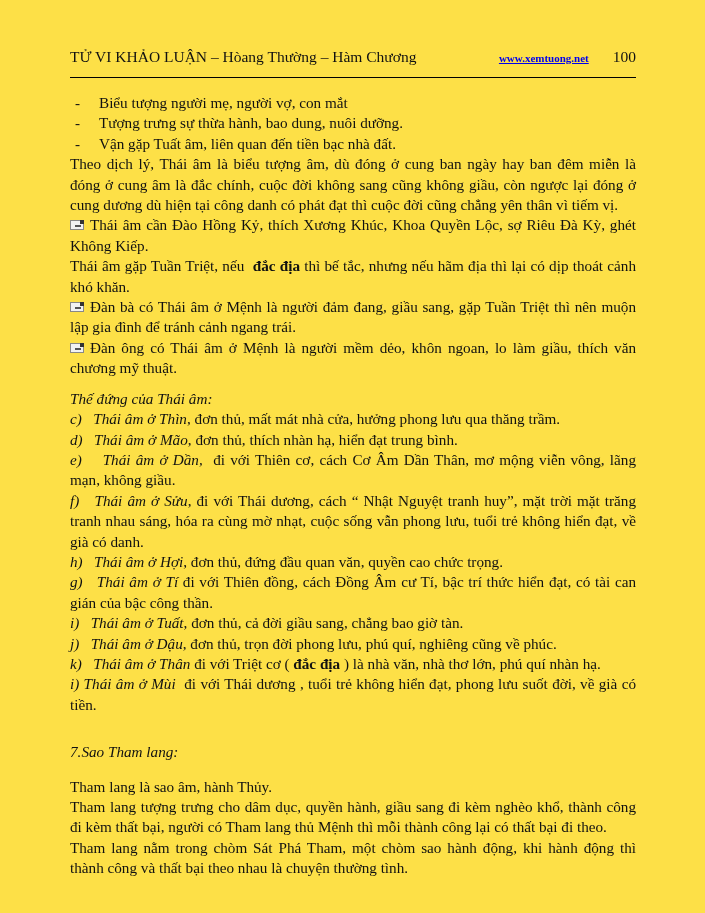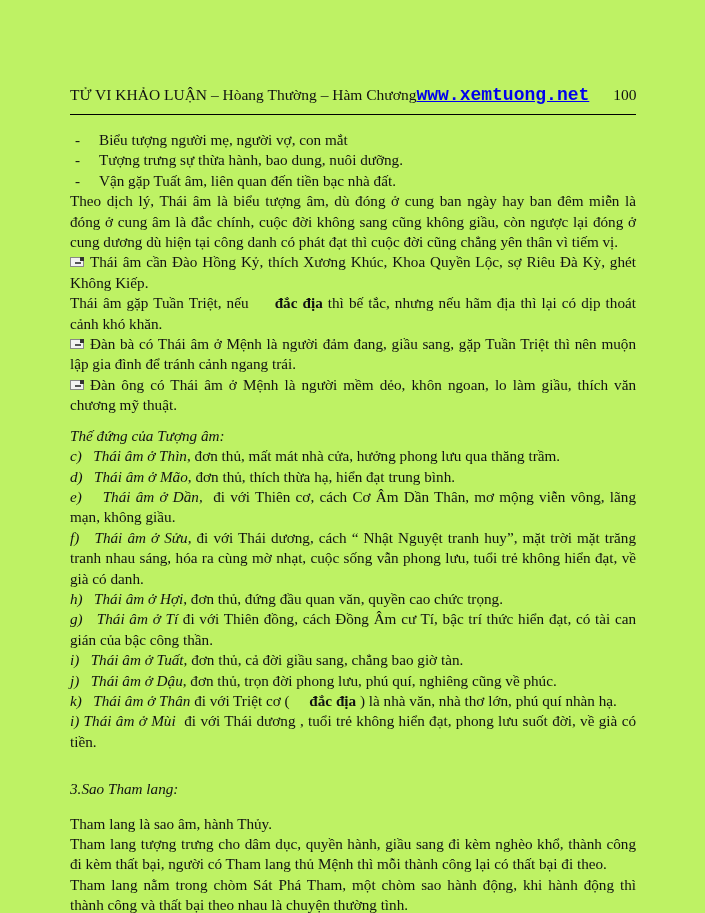--- a/index.html
+++ b/index.html
@@ -1,58 +1,57 @@
 <!DOCTYPE html>
 <html><head>
 <meta charset="utf-8">
 <style>
   html,body{margin:0;padding:0;background:#ffffff;}
   .page{
     position:relative;
     width:705px;height:913px;
-    background:#bef264;
+    background:#fde047;
     overflow:hidden;
     font-family:"Liberation Serif", serif;
     color:#111111;
   }
   .content{
     position:absolute;
     left:70px;top:38px;
     width:566px;
   }
   .header{
     display:flex;
     align-items:baseline;
     font-size:15.5px;
     line-height:19px;
     white-space:nowrap;
   }
   .header-title{flex:1;}
   .header-link{
-    font-family:Liberation Mono, monospace;
+    font-family:Liberation Serif, serif;
     font-weight:bold;
-    font-size:18px;
+    font-size:11px;
     text-decoration:underline;
     cursor:pointer;
-    margin-top:48px;
   }
-  .header-page{margin-left:24px;}
+  .header-page{margin-left:24px;margin-top:9px;}
   .rule{
     border-top:1.5px solid #000;
     margin-top:9px;
     margin-bottom:15px;
   }
   .doc-body{
     font-size:15.2px;
     line-height:20.4px;
   }
   .block{text-align:justify;}
   .block.heading{text-align:left;}
   .run.italic{font-style:italic;}
-  .run.bold{font-weight:bold;margin-left:16px;}
+  .run.bold{font-weight:bold;}
   .dash-list{text-align:left;}
   .dash-item{display:flex;}
   .dash{width:29px;padding-left:5px;box-sizing:border-box;}
   .note-icon{
     display:inline-block;
     width:14px;height:10px;
     border:1px solid #888;
     background:#f2f2f2;
     position:relative;
     margin-right:6px;
@@ -99,32 +98,32 @@
             <span class="dash">-</span>
             <span>Vận gặp Tuất âm, liên quan đến tiền bạc nhà đất.</span>
           </div>
         </div>
         <div class="block para"><span class="run">Theo dịch lý, Thái âm là biểu tượng âm, dù đóng ở cung ban ngày hay ban đêm miễn là đóng ở cung âm là đắc chính, cuộc đời không sang cũng không giầu, còn ngược lại đóng ở cung dương dù hiện tại công danh có phát đạt thì cuộc đời cũng chẳng yên thân vì tiếm vị.</span></div>
         <div class="block para"><span class="note-icon"></span><span class="run">Thái âm cần Đào Hồng Kỷ, thích Xương Khúc, Khoa Quyền Lộc, sợ Riêu Đà Kỳ, ghét Không Kiếp.</span></div>
         <div class="block para"><span class="run">Thái âm gặp Tuần Triệt, nếu&nbsp; </span><span class="run bold">đắc địa</span><span class="run"> thì bế tắc, nhưng nếu hãm địa thì lại có dịp thoát cảnh khó khăn.</span></div>
         <div class="block para"><span class="note-icon"></span><span class="run">Đàn bà có Thái âm ở Mệnh là người đảm đang, giầu sang, gặp Tuần Triệt thì nên muộn lập gia đình để tránh cảnh ngang trái.</span></div>
         <div class="block para"><span class="note-icon"></span><span class="run">Đàn ông có Thái âm ở Mệnh là người mềm dẻo, khôn ngoan, lo làm giầu, thích văn chương mỹ thuật.</span></div>
         <div style="height: 10px;"></div>
-        <div class="block heading"><span class="run italic">Thế đứng của Tượng âm:</span></div>
+        <div class="block heading"><span class="run italic">Thế đứng của Thái âm:</span></div>
         <div class="block para"><span class="run italic">c)&nbsp;&nbsp; Thái âm ở Thìn</span><span class="run">, đơn thủ, mất mát nhà cửa, hưởng phong lưu qua thăng trầm.</span></div>
-        <div class="block para"><span class="run italic">d)&nbsp;&nbsp; Thái âm ở Mão</span><span class="run">, đơn thủ, thích thừa hạ, hiển đạt trung bình.</span></div>
+        <div class="block para"><span class="run italic">d)&nbsp;&nbsp; Thái âm ở Mão</span><span class="run">, đơn thủ, thích nhàn hạ, hiển đạt trung bình.</span></div>
         <div class="block para"><span class="run italic">e)&nbsp;&nbsp;&nbsp; Thái âm ở Dần,</span><span class="run">&nbsp; đi với Thiên cơ, cách Cơ Âm Dần Thân, mơ mộng viễn vông, lãng mạn, không giầu.</span></div>
         <div class="block para"><span class="run italic">f)&nbsp;&nbsp; Thái âm ở Sửu</span><span class="run">, đi với Thái dương, cách “ Nhật Nguyệt tranh huy”, mặt trời mặt trăng tranh nhau sáng, hóa ra cùng mờ nhạt, cuộc sống vẫn phong lưu, tuổi trẻ không hiển đạt, về già có danh.</span></div>
         <div class="block para"><span class="run italic">h)&nbsp;&nbsp; Thái âm ở Hợi</span><span class="run">, đơn thủ, đứng đầu quan văn, quyền cao chức trọng.</span></div>
         <div class="block para"><span class="run italic">g)&nbsp;&nbsp; Thái âm ở Tí</span><span class="run"> đi với Thiên đồng, cách Đồng Âm cư Tí, bậc trí thức hiển đạt, có tài can gián của bậc công thần.</span></div>
         <div class="block para"><span class="run italic">i)&nbsp;&nbsp; Thái âm ở Tuất</span><span class="run">, đơn thủ, cả đời giầu sang, chẳng bao giờ tàn.</span></div>
         <div class="block para"><span class="run italic">j)&nbsp;&nbsp; Thái âm ở Dậu</span><span class="run">, đơn thủ, trọn đời phong lưu, phú quí, nghiêng cũng về phúc.</span></div>
         <div class="block para"><span class="run italic">k)&nbsp;&nbsp; Thái âm ở Thân</span><span class="run"> đi với Triệt cơ ( </span><span class="run bold">đắc địa</span><span class="run"> ) là nhà văn, nhà thơ lớn, phú quí nhàn hạ.</span></div>
         <div class="block para"><span class="run italic">i) Thái âm ở Mùi</span><span class="run">&nbsp; đi với Thái dương , tuổi trẻ không hiển đạt, phong lưu suốt đời, về già có tiền.</span></div>
         <div style="height: 27px;"></div>
-        <div class="block heading"><span class="run italic">3.Sao Tham lang:</span></div>
+        <div class="block heading"><span class="run italic">7.Sao Tham lang:</span></div>
         <div style="height: 14px;"></div>
         <div class="block para"><span class="run">Tham lang là sao âm, hành Thủy.</span></div>
         <div class="block para"><span class="run">Tham lang tượng trưng cho dâm dục, quyền hành, giầu sang đi kèm nghèo khổ, thành công đi kèm thất bại, người có Tham lang thủ Mệnh thì mỗi thành công lại có thất bại đi theo.</span></div>
         <div class="block para"><span class="run">Tham lang nằm trong chòm Sát Phá Tham, một chòm sao hành động, khi hành động thì thành công và thất bại theo nhau là chuyện thường tình.</span></div>
       </div>
   </div>
 </div>
 
 </body></html>

